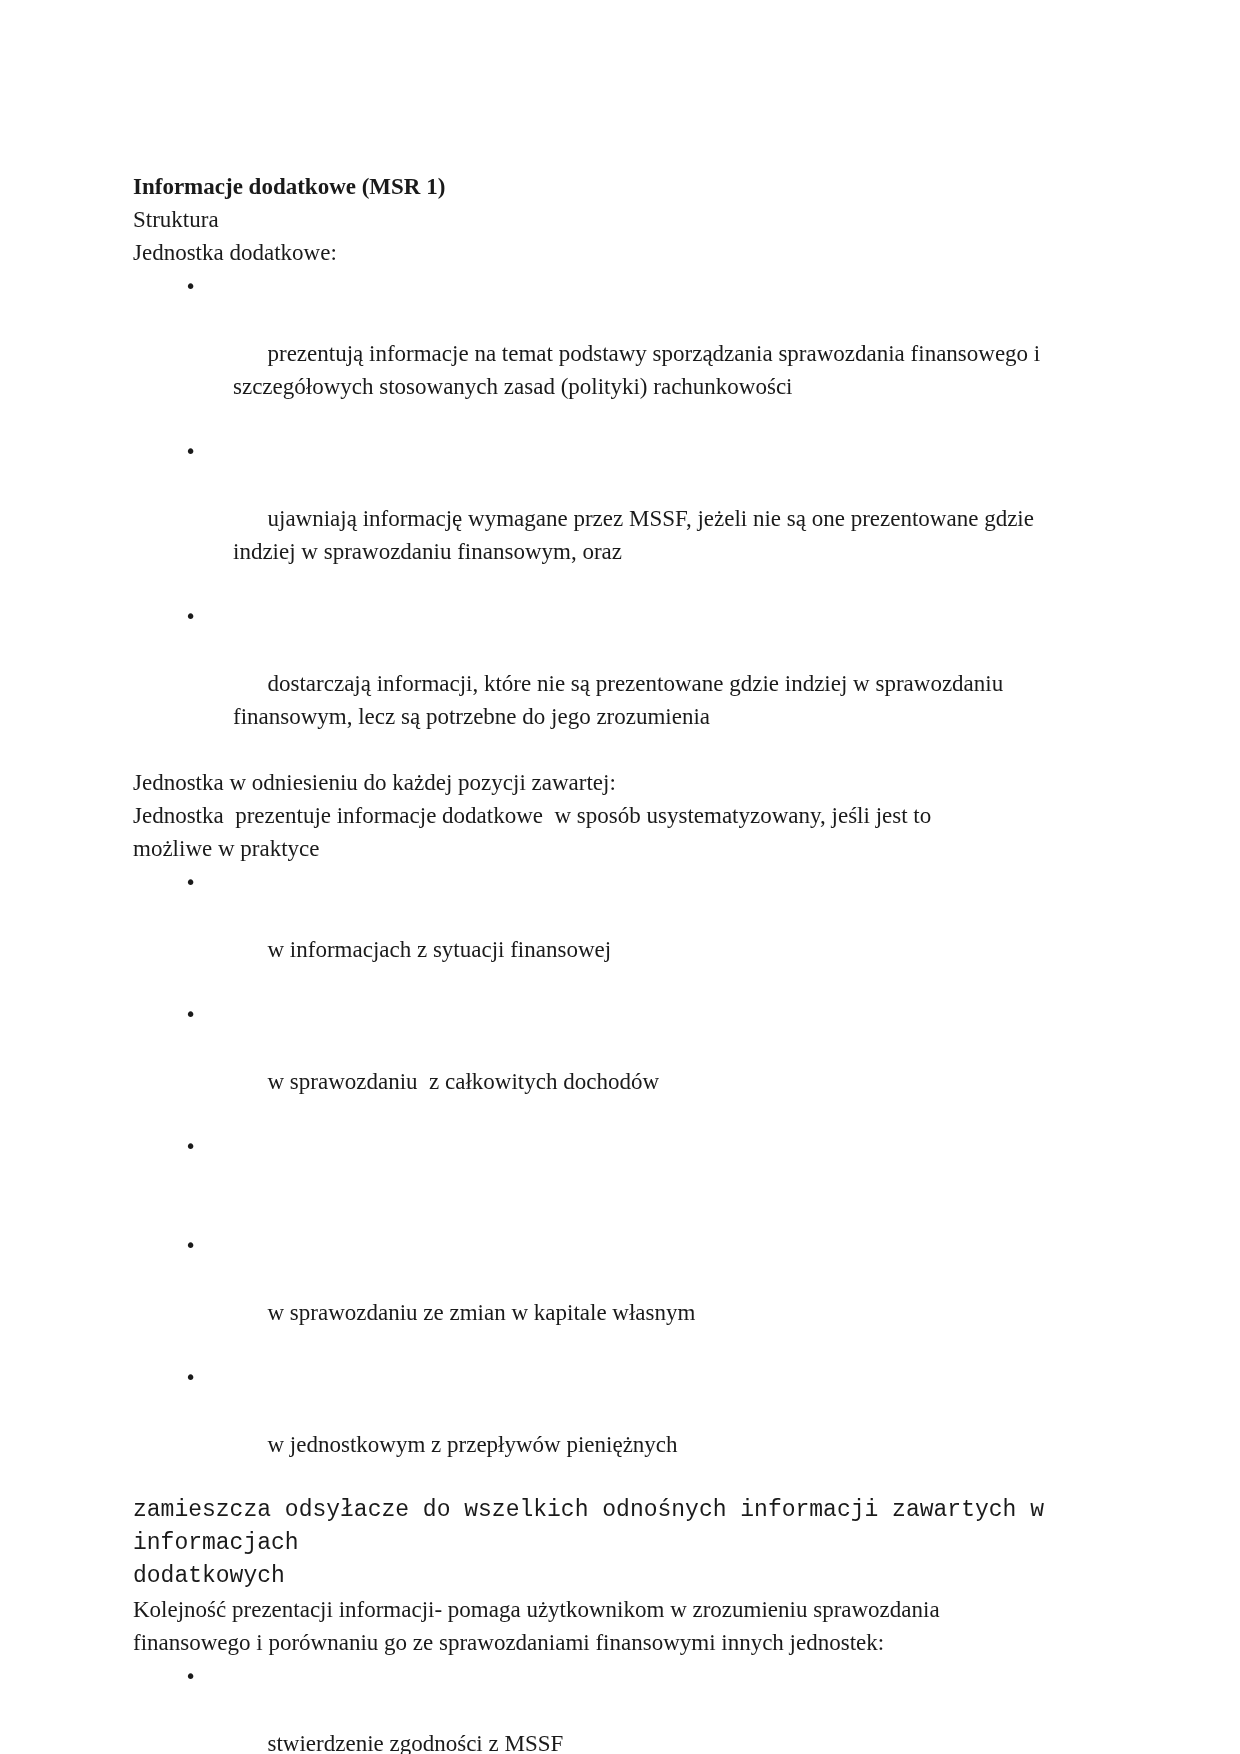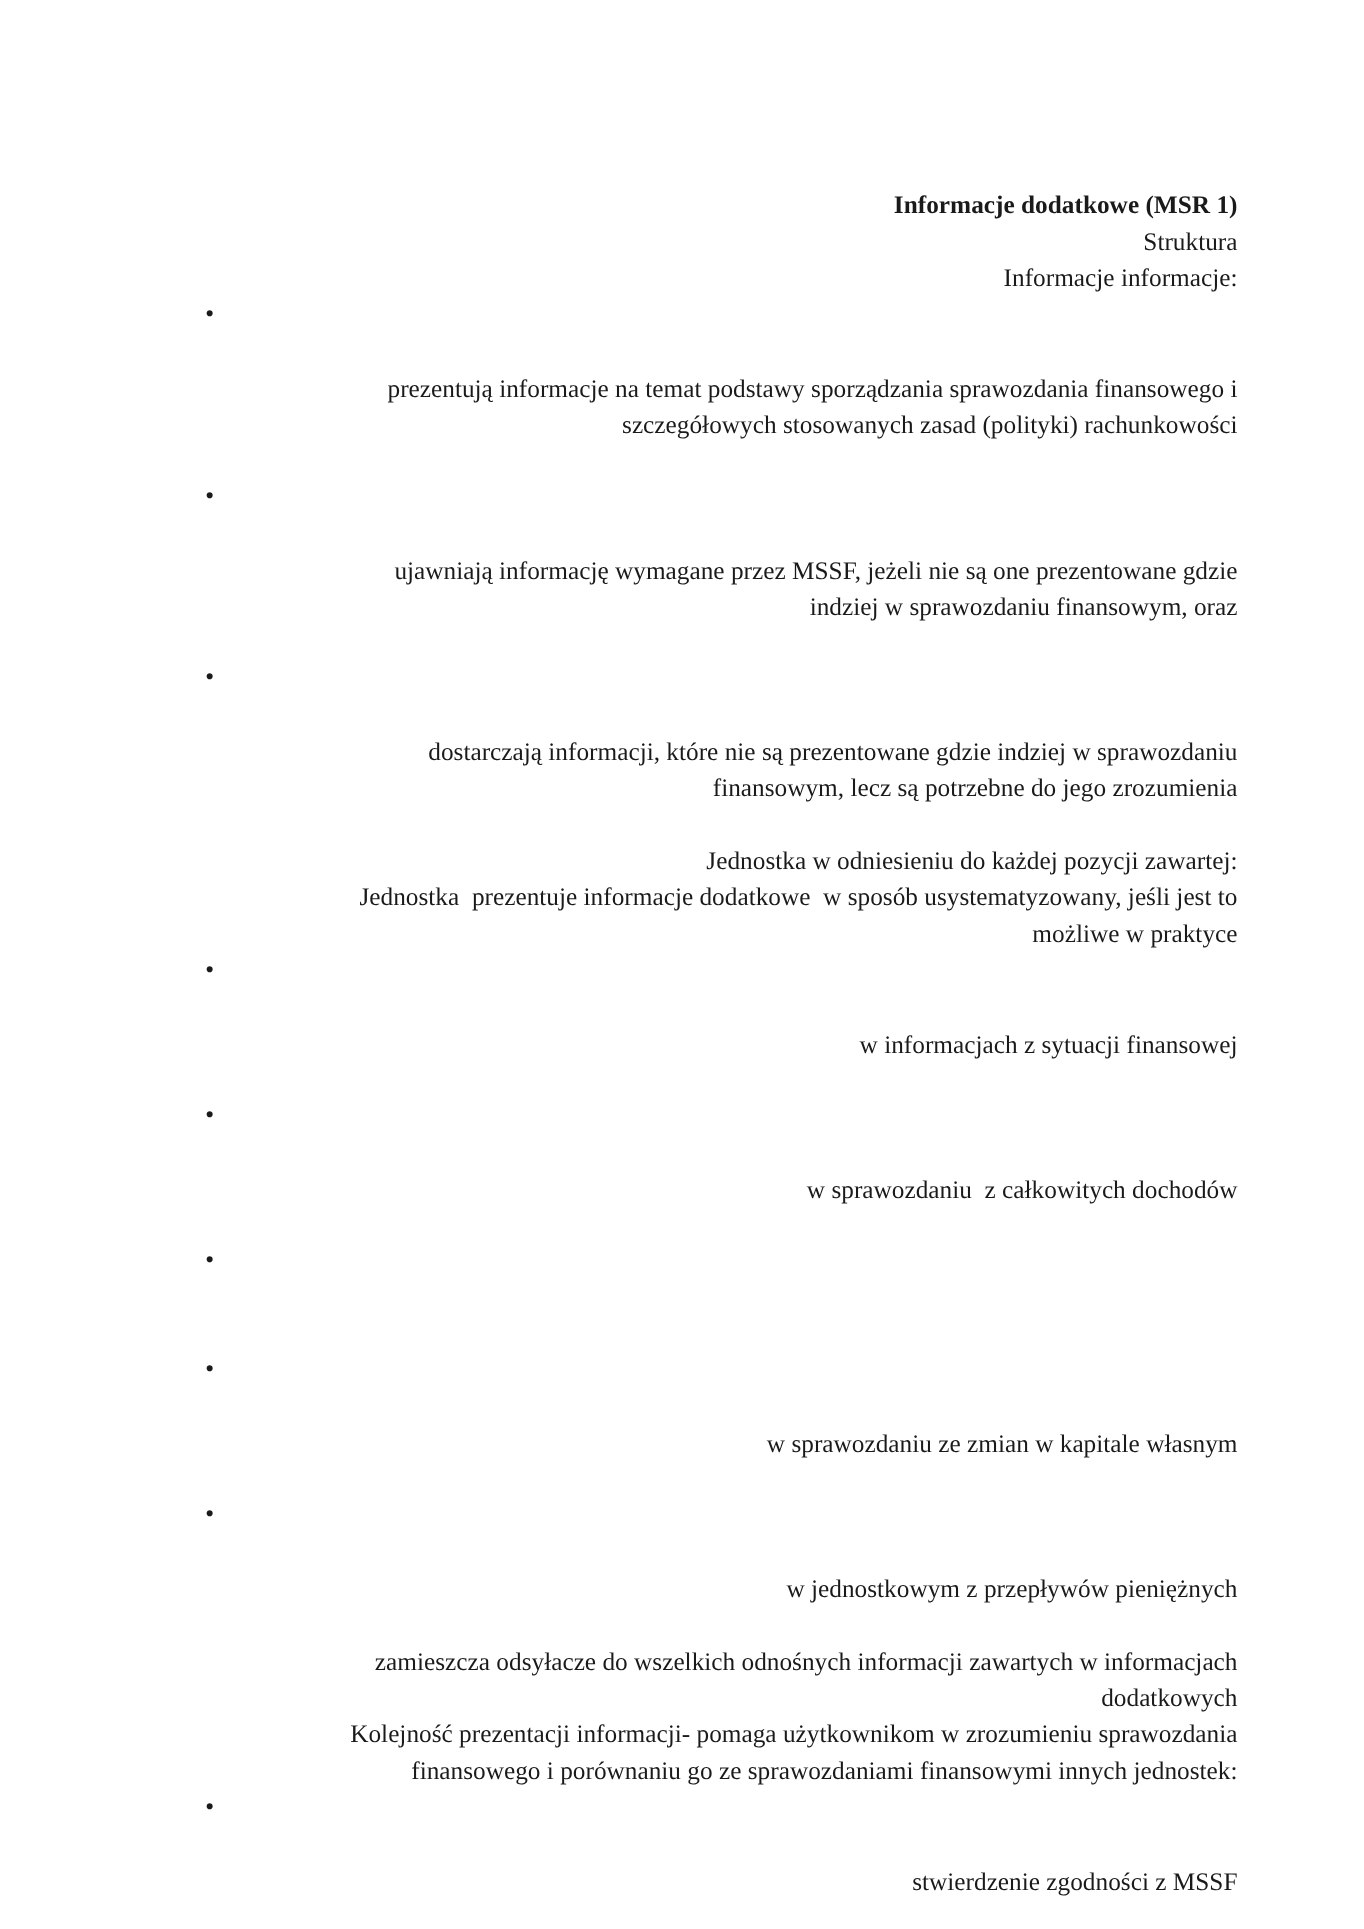--- a/index.html
+++ b/index.html
@@ -8,52 +8,51 @@
     width: 1240px;
     height: 1754px;
     box-sizing: border-box;
     background: #ffffff;
     color: #1a1a1a;
     font-family: "Liberation Serif", "DejaVu Serif", serif;
     font-size: 23px;
     line-height: 33px;
     padding: 170px 115px 0 133px;
     overflow: hidden;
-    text-align: right;
   }
   .page p, .page ul { margin: 0; padding: 0; }
   .txt { white-space: pre-wrap; }
   .title { font-weight: bold; }
   .gap { margin-top: 11px; }
   ul.blist, ul.alist { list-style: none; margin-top: 2px; }
   ul.blist > li {
     position: relative;
     padding-left: 100px;
     white-space: pre-wrap;
   }
   .bdot {
     position: absolute;
     left: 52px;
     top: -1px;
     font-family: "DejaVu Sans", sans-serif;
     font-size: 19px;
     white-space: normal;
   }
-  .cont { margin-left: 53px; }
+  .cont { margin-left: 53px; font-family: Liberation Mono, monospace; }
 </style>
 </head>
 <body>
 
 <div class="page">
 
   <p class="title txt">Informacje dodatkowe (MSR 1)</p>
 
   <p class="txt">Struktura</p>
 
-  <p class="txt">Informacje informacje:</p>
+  <p class="txt">Jednostka dodatkowe:</p>
 
   <ul class="blist">
     <li>
       <span class="bdot">•</span>
       <span class="txt">prezentują informacje na temat podstawy sporządzania sprawozdania finansowego i
 szczegółowych stosowanych zasad (polityki) rachunkowości</span>
     </li>
     <li>
       <span class="bdot">•</span>
       <span class="txt">ujawniają informację wymagane przez MSSF, jeżeli nie są one prezentowane gdzie

